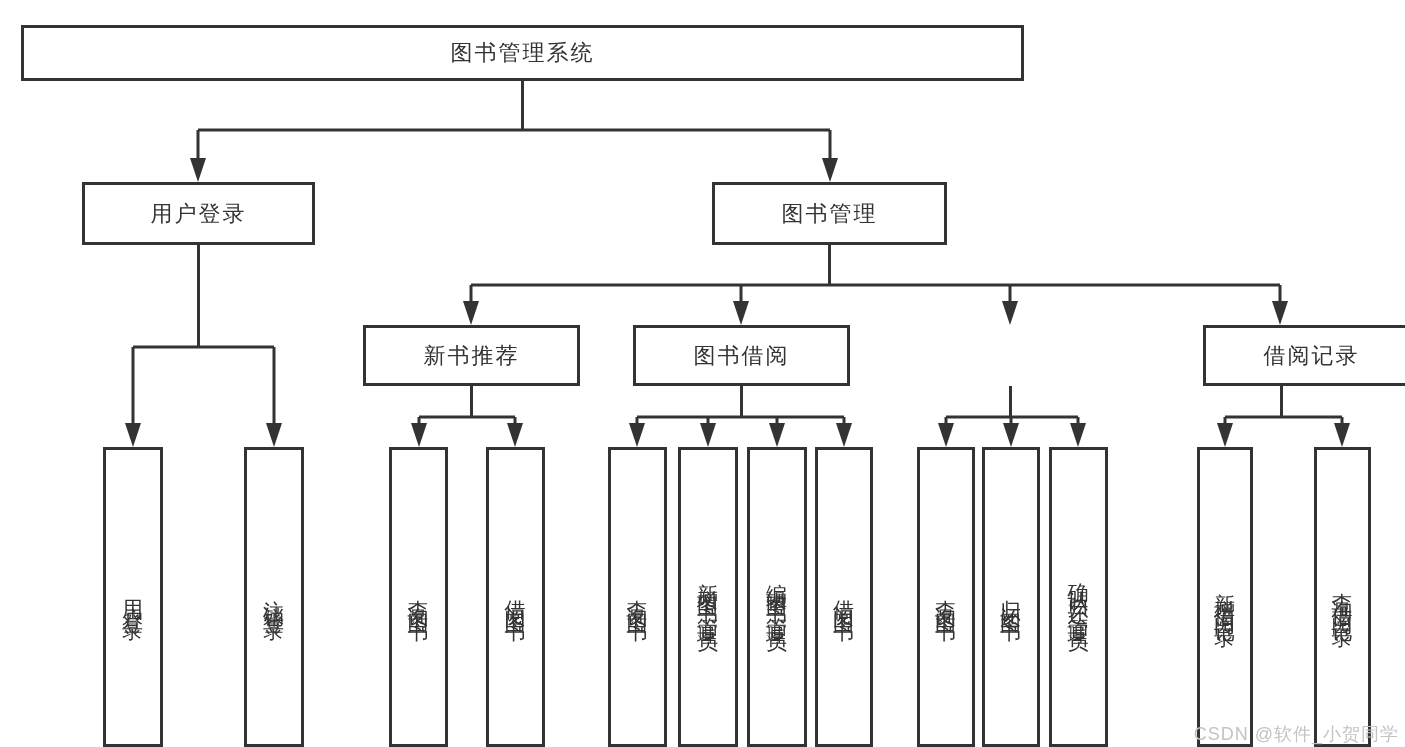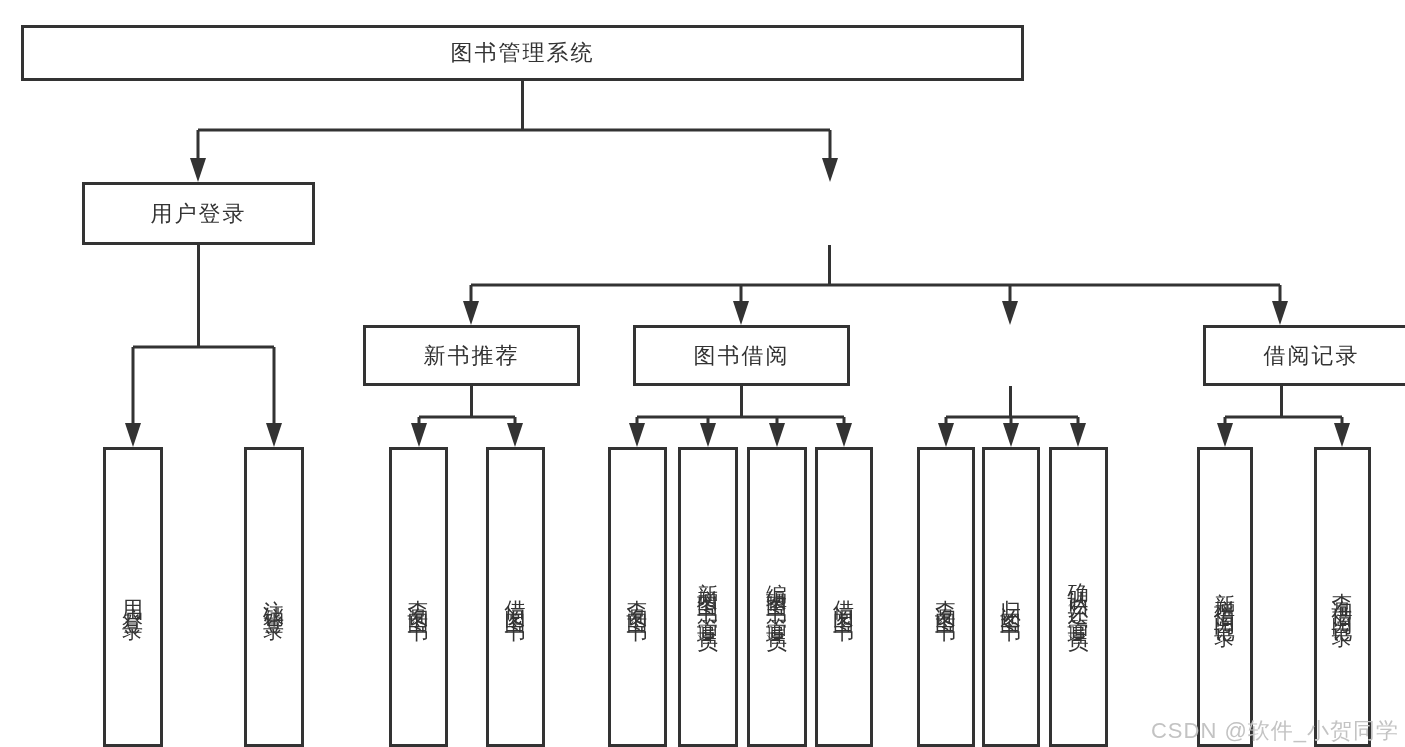--- a/index.html
+++ b/index.html
@@ -20,21 +20,21 @@
     position:absolute; top:435px; height:300px; box-sizing:border-box;
     border:3px solid #333333; background:#ffffff;
     display:flex; align-items:center; justify-content:center; z-index:2;
   }
   .vbox .vtxt {
     writing-mode:vertical-rl; text-orientation:mixed;
     font-size:21px; line-height:1; letter-spacing:7px;
   }
   .watermark {
     position:absolute; right:6px; bottom:4px; z-index:3;
-    font-size:22px; color:#c3c3c3; letter-spacing:1px; white-space:nowrap;
+    font-size:18px; color:#c3c3c3; letter-spacing:1px; white-space:nowrap;
   }
 </style>
 </head>
 <body>
 
 <div class="canvas">
 
   <svg class="connectors" viewBox="0 0 1405 747" xmlns="http://www.w3.org/2000/svg">
     <path fill="none" stroke="#333333" stroke-width="3" d="
       M522.5 69 V118  M198 118 H830  M198 118 V150  M830 118 V150
@@ -53,20 +53,23 @@
       M938 411 H954 L946 435 Z  M1003 411 H1019 L1011 435 Z  M1070 411 H1086 L1078 435 Z
       M1217 411 H1233 L1225 435 Z  M1334 411 H1350 L1342 435 Z"></path>
   </svg>
 
   <div class="hbox" style="left:21px;top:13px;width:1003px;height:56px">
     <span>图书管理系统</span>
   </div>
 
   <div class="hbox" style="left:82px;top:170px;width:233px;height:63px">
     <span>用户登录</span>
+  </div>
+  <div class="hbox" style="left:712px;top:170px;width:235px;height:63px">
+    <span>图书管理</span>
   </div>
 
   <div class="hbox" style="left:363px;top:313px;width:217px;height:61px">
     <span>新书推荐</span>
   </div>
   <div class="hbox" style="left:633px;top:313px;width:217px;height:61px">
     <span>图书借阅</span>
   </div>
   <div class="hbox" style="left:1203px;top:313px;width:217px;height:61px">
     <span>借阅记录</span>

